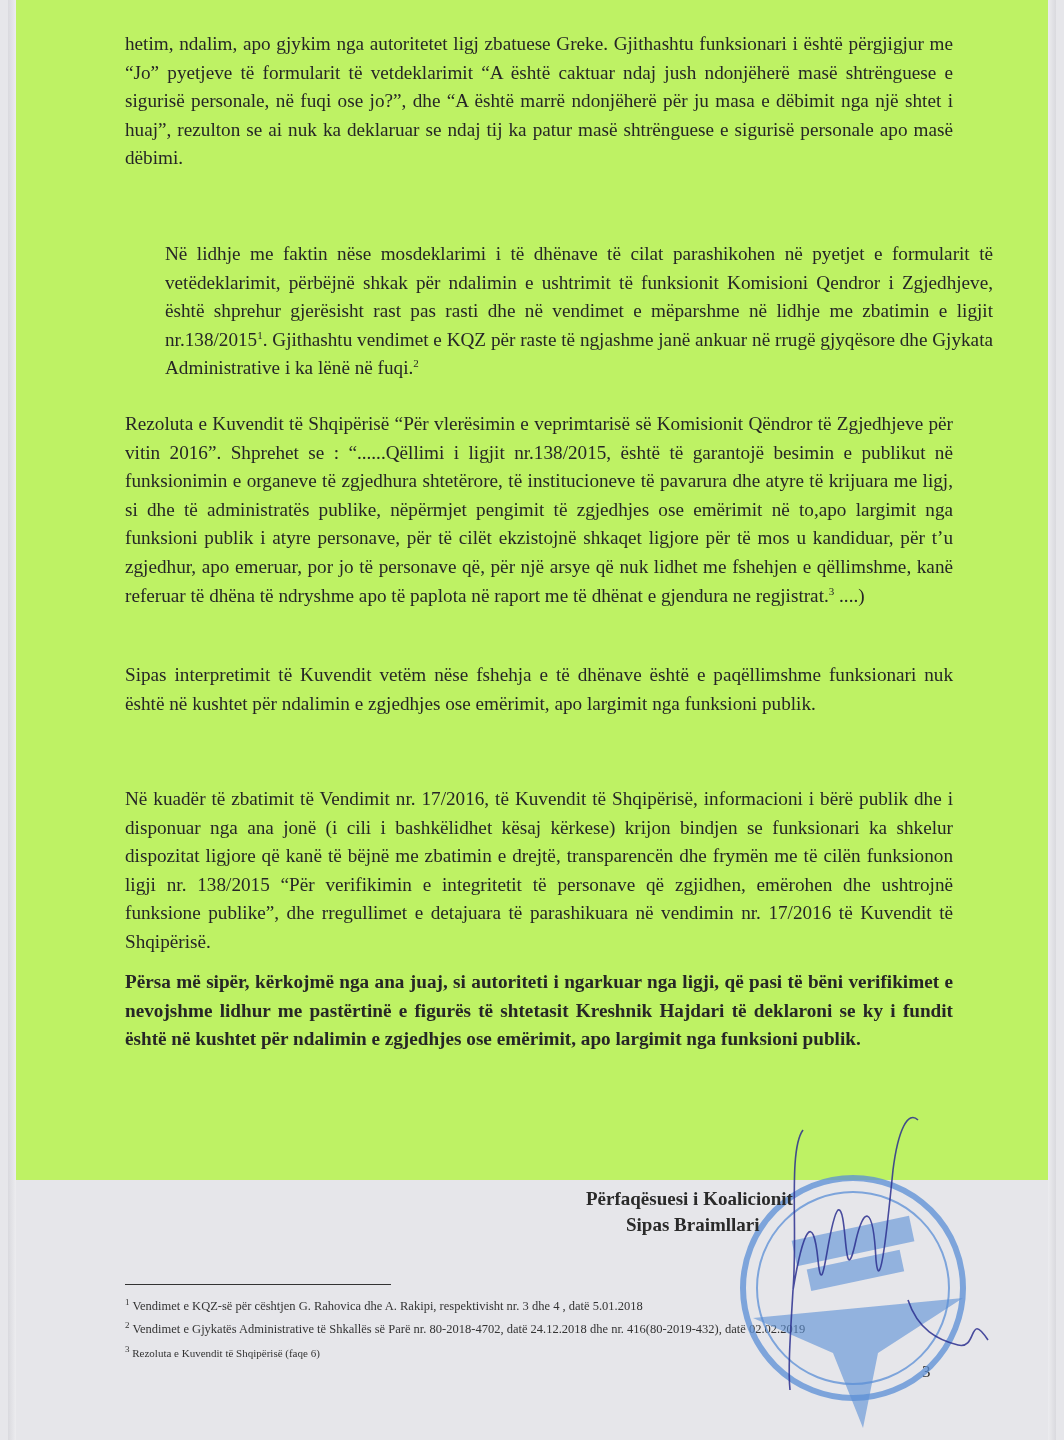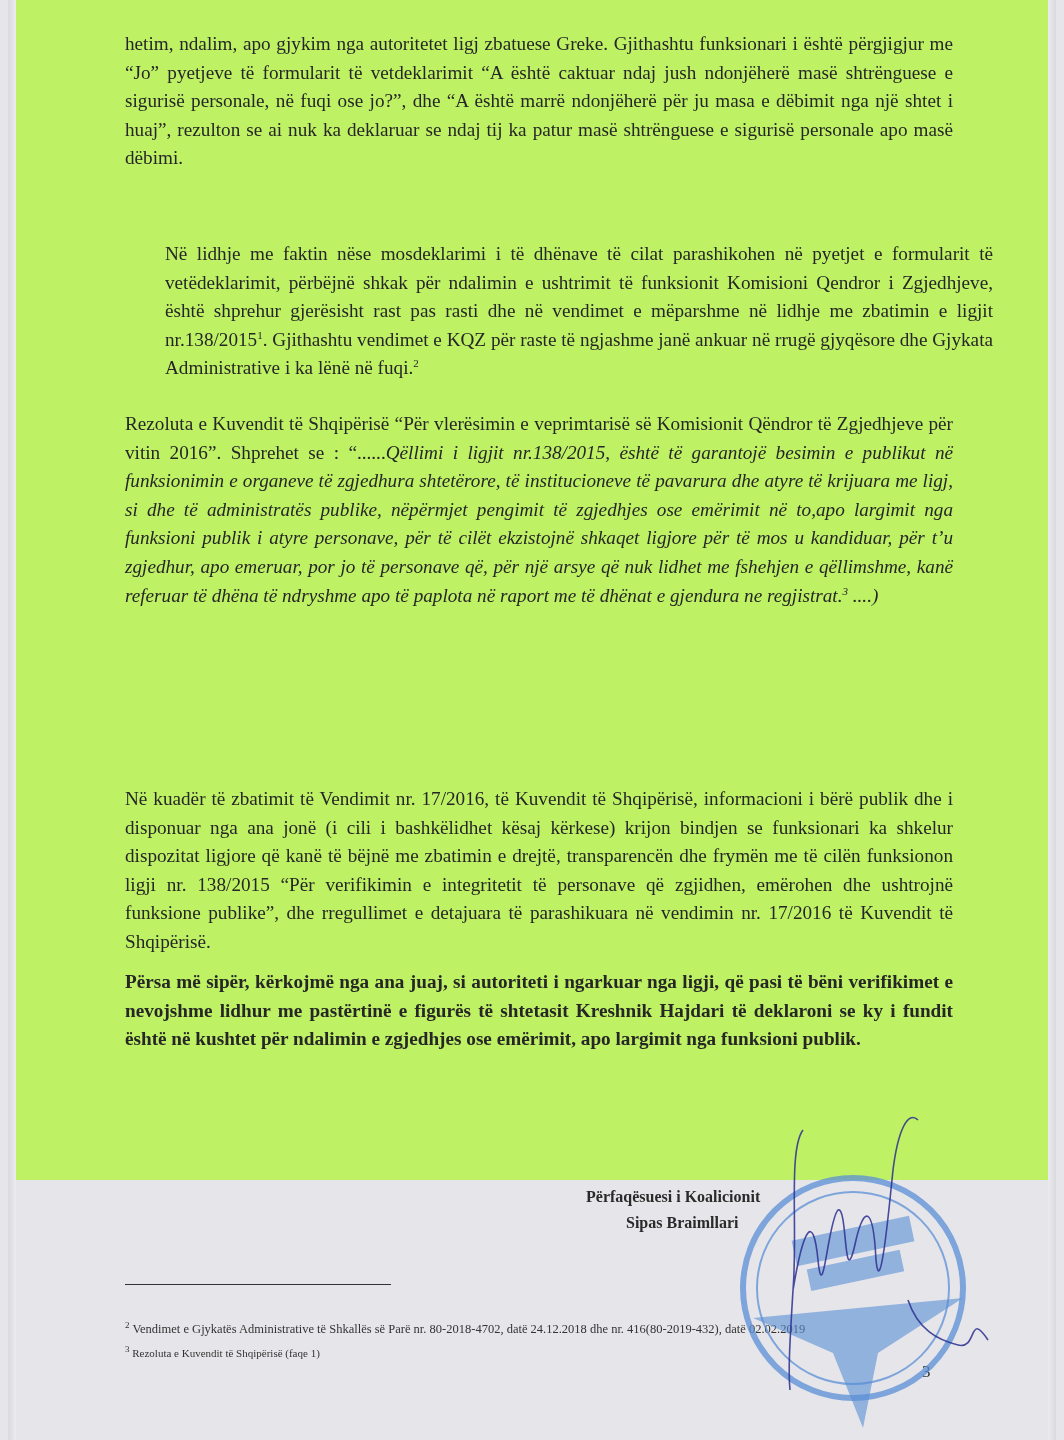--- a/index.html
+++ b/index.html
@@ -14,29 +14,29 @@
     background: #bef264;
   }
   .edge-left { position:absolute; left:0; top:0; width:8px; height:1440px; background: linear-gradient(to right,#d9d9de,#ececef); }
   .edge-right { position:absolute; right:0; top:0; width:8px; height:1440px; background: linear-gradient(to left,#d9d9de,#ececef); }
   .para {
     position: absolute; left: 117px; width: 828px;
     font-size: 19.2px; line-height: 28.6px;
     text-align: justify; margin: 0;
   }
   .para sup { font-size: 11px; line-height: 0; }
-  .para .q { font-style: italic; }
+  .para .q { }
   #p1 { top: 30px; }
   #p2 { top: 240px; margin-left: 40px; }
   #p3 { top: 410px; }
   #p4 { top: 661px; }
   #p5 { top: 785px; }
   #p6 { top: 968px; font-weight: bold; }
   .sig-title, .sig-name {
-    position: absolute; font-weight: bold; font-size: 16px; color:#2a2a2a;
+    position: absolute; font-weight: bold; font-size: 19px; color:#2a2a2a;
     z-index: 2;
   }
   .sig-title { left: 578px; top: 1188px; }
   .sig-name { left: 618px; top: 1214px; }
   .footnote-rule { position:absolute; left:117px; top:1284px; width:266px; height:1px; background:#333; }
   .footnote {
     position: absolute; left: 117px; font-size: 12.5px; color:#333; white-space: nowrap;
   }
   .footnote sup { font-size: 9px; }
   #fn1 { top: 1297px; }
@@ -58,20 +58,23 @@
   </p>
 
   <p class="para" id="p2">
     <span>Në lidhje me faktin nëse mosdeklarimi i të dhënave të cilat parashikohen në pyetjet e formularit të vetëdeklarimit, përbëjnë shkak për ndalimin e ushtrimit të funksionit Komisioni Qendror i Zgjedhjeve, është shprehur gjerësisht rast pas rasti dhe në vendimet e mëparshme në lidhje me zbatimin e ligjit nr.138/2015</span><sup>1</sup><span>. Gjithashtu vendimet e KQZ për raste të ngjashme janë ankuar në rrugë gjyqësore dhe Gjykata Administrative i ka lënë në fuqi.</span><sup>2</sup>
   </p>
 
   <p class="para" id="p3">
     <span>Rezoluta e Kuvendit të Shqipërisë “Për vlerësimin e veprimtarisë së Komisionit Qëndror të Zgjedhjeve për vitin 2016”. Shprehet se : “......</span><span class="q">Qëllimi i  ligjit nr.138/2015, është të garantojë besimin e publikut në funksionimin e organeve të zgjedhura  shtetërore, të institucioneve të pavarura dhe atyre të krijuara me ligj, si dhe të administratës publike, nëpërmjet pengimit të zgjedhjes ose emërimit në to,apo largimit nga funksioni  publik i atyre personave, për të cilët ekzistojnë shkaqet ligjore për të mos u kandiduar, për t’u zgjedhur, apo emeruar, por jo të personave që, për një arsye që nuk lidhet me fshehjen e qëllimshme, kanë referuar të dhëna të ndryshme apo të paplota në raport me të dhënat e gjendura ne regjistrat.</span><sup class="q">3</sup><span class="q"> ....)</span>
   </p>
 
+  <p class="para" id="p4">
+    <span>Sipas interpretimit të Kuvendit vetëm nëse fshehja e të dhënave është e paqëllimshme funksionari nuk është në kushtet për ndalimin e zgjedhjes ose emërimit, apo largimit nga funksioni  publik.</span>
+  </p>
 
   <p class="para" id="p5">
     <span>Në kuadër të zbatimit të Vendimit nr. 17/2016, të Kuvendit të Shqipërisë, informacioni i bërë publik dhe i disponuar nga ana jonë (i cili i bashkëlidhet kësaj kërkese) krijon bindjen se funksionari ka shkelur dispozitat ligjore që kanë të bëjnë me zbatimin e drejtë, transparencën dhe frymën me të cilën funksionon ligji nr. 138/2015 “Për verifikimin e integritetit të personave që zgjidhen, emërohen dhe ushtrojnë funksione publike”, dhe rregullimet e detajuara të parashikuara në vendimin nr. 17/2016 të Kuvendit të Shqipërisë.</span>
   </p>
 
   <p class="para" id="p6">
     <span>Përsa më sipër, kërkojmë nga ana juaj, si autoriteti i ngarkuar nga ligji, që pasi të bëni verifikimet e nevojshme lidhur me pastërtinë e figurës të shtetasit Kreshnik Hajdari të deklaroni se ky i fundit është në kushtet për ndalimin e zgjedhjes ose emërimit, apo largimit nga funksioni publik.</span>
   </p>
 
   <svg class="stamp" viewBox="0 0 290 290">
@@ -88,21 +91,24 @@
 
   <svg class="signature" viewBox="0 0 240 290">
     <path d="M35,20 C20,40 30,120 25,180 C22,230 20,260 22,280 M25,180 C35,120 45,100 50,150 C55,200 60,110 70,100 C80,95 75,190 88,130 C95,100 105,90 108,150 C112,190 120,110 125,60 C130,20 140,0 150,10 M140,190 C150,220 170,230 190,235 C210,240 200,200 220,230" fill="none" stroke="#2b2f8f" stroke-width="1.6" opacity="0.85"></path>
   </svg>
 
   <div class="sig-title">Përfaqësuesi i Koalicionit</div>
   <div class="sig-name">Sipas Braimllari</div>
 
   <div class="footnote-rule"></div>
 
+  <div class="footnote" id="fn1">
+    <sup>1</sup><span> Vendimet e KQZ-së për cështjen G. Rahovica dhe A. Rakipi,  respektivisht nr. 3 dhe 4  , datë 5.01.2018</span>
+  </div>
   <div class="footnote" id="fn2">
     <sup>2</sup><span> Vendimet e Gjykatës Administrative të Shkallës së Parë nr. 80-2018-4702, datë 24.12.2018 dhe nr. 416(80-2019-432), datë 02.02.2019</span>
   </div>
   <div class="footnote" id="fn3">
-    <sup>3</sup><span> Rezoluta e Kuvendit të Shqipërisë (faqe 1)</span>
+    <sup>3</sup><span> Rezoluta e Kuvendit të Shqipërisë (faqe 6)</span>
   </div>
 
   <div class="page-number">3</div>
 </div>
 
 </body></html>

